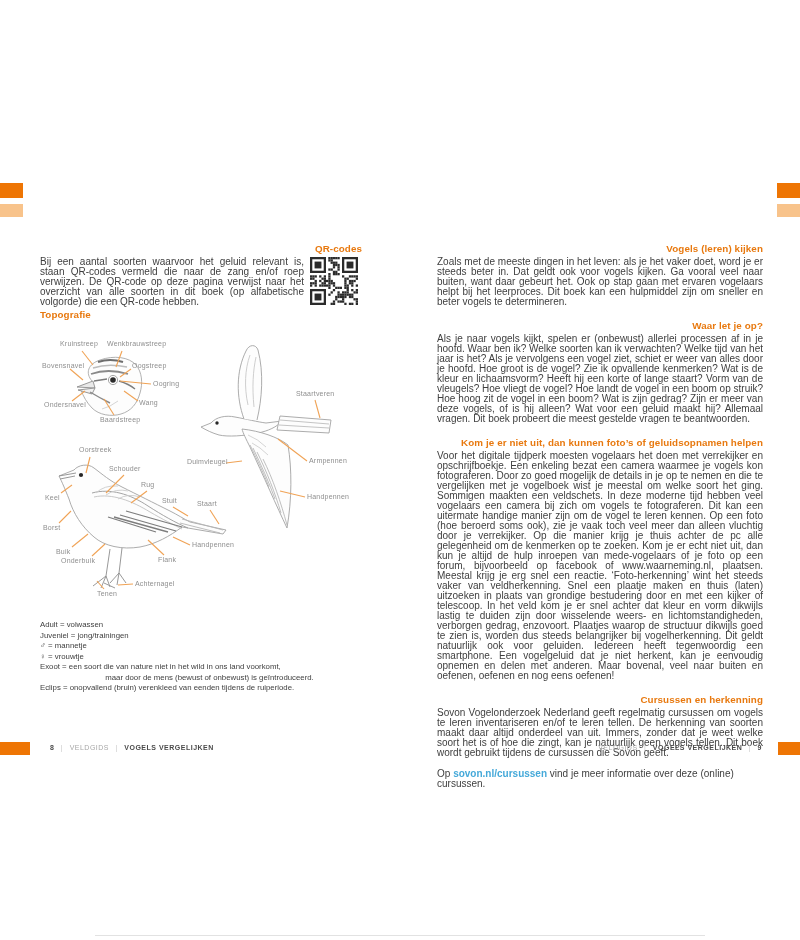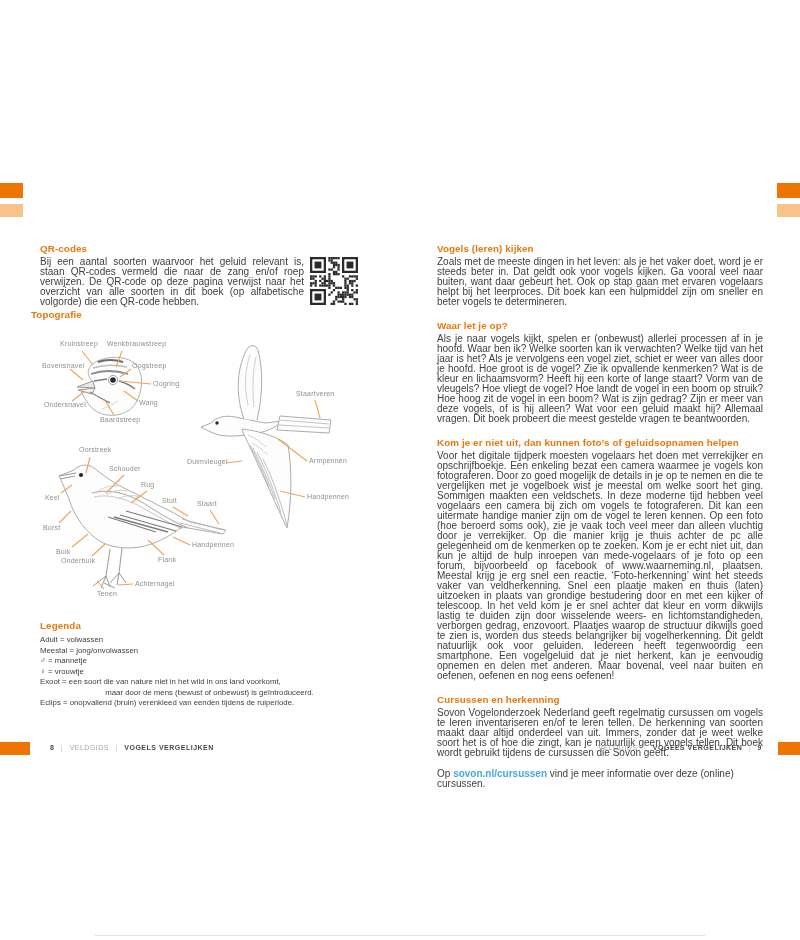--- a/index.html
+++ b/index.html
@@ -1,21 +1,21 @@
 <!DOCTYPE html>
 <html><head>
 <meta charset="utf-8">
 <style>
   html,body{margin:0;padding:0;}
   body{
     width:800px;height:940px;position:relative;background:#ffffff;
     font-family:"Liberation Sans",sans-serif;color:#3d3d3d;overflow:hidden;
   }
   .abs{position:absolute;}
-  .heading{color:#e8790f;font-weight:bold;font-size:9.8px;letter-spacing:0.1px;white-space:nowrap;}
+  .heading{color:#e8790f;font-weight:bold;font-size:9.8px;letter-spacing:0.1px;white-space:nowrap;text-align:right;}
   .body-text{font-size:10px;line-height:10px;text-align:justify;color:#3e3e3e;}
   .plain-text{font-size:7.8px;line-height:10.5px;color:#3e3e3e;}
   .edge-tab{position:absolute;width:23px;height:15px;}
   .tab-dark{background:#ee7504;}
   .tab-light{background:#f8c38b;height:13px;}
   .footer-block{position:absolute;top:742px;height:13px;background:#ee7504;}
   .footer-text{position:absolute;top:744px;font-size:7px;letter-spacing:0.5px;white-space:nowrap;color:#9c9c9c;}
   .footer-text .pgnum{color:#4a4a4a;font-weight:bold;}
   .footer-text .sep{color:#c9c9c9;padding:0 4px;}
   .footer-text .book{color:#a8a8a8;}
@@ -183,21 +183,21 @@
             <rect x="10" y="20" width="1" height="1"></rect>
             <rect x="15" y="20" width="1" height="1"></rect>
             <rect x="17" y="20" width="1" height="1"></rect>
             <rect x="18" y="20" width="1" height="1"></rect>
             <rect x="20" y="20" width="1" height="1"></rect>
           </g>
       </svg>
     </div>
   </div>
 
-  <div class="abs heading" style="left:31px;top:309px;">Topografie</div>
+  <div class="abs heading" style="left:40px;top:309px;">Topografie</div>
 
   <div class="abs" style="left:30px;top:335px;width:365px;height:275px;">
     <svg width="365" height="275" viewBox="0 0 365 275" style="position:absolute;left:0;top:0;">
 
       <g fill="none" stroke="#a8a8a8" stroke-width="0.9">
         <path d="M62,46 C55,38 58,29 70,25 C84,20 99,22 106,30 C112,37 113,48 110,58 C107,69 101,76 91,79 C81,82 69,80 62,73 C57,68 53,61 51,55" fill="#fdfdfd"></path>
         <path d="M47,52 L63,46 L65,53 Z" fill="#e9e9e9" stroke="#8d8d8d"></path>
         <path d="M48,55 L65,53 L62,59 Z" fill="#f2f2f2" stroke="#8d8d8d"></path>
         <path d="M68,27 Q80,23 93,27" stroke="#6d6d6d" stroke-width="2"></path>
         <path d="M63,33 Q78,28 97,32" stroke="#bdbdbd" stroke-width="1.4"></path>
@@ -288,23 +288,22 @@
     <span class="dlabel" style="left:105px;top:245px;">Achternagel</span>
     <span class="dlabel" style="left:67px;top:255px;">Tenen</span>
 
     <span class="dlabel" style="left:266px;top:55px;">Staartveren</span>
     <span class="dlabel" style="left:157px;top:123px;">Duimvleugel</span>
     <span class="dlabel" style="left:279px;top:122px;">Armpennen</span>
     <span class="dlabel" style="left:277px;top:158px;">Handpennen</span>
   </div>
 
   <div class="abs" style="left:40px;top:620px;width:330px;">
-    <div class="heading" style="margin-bottom:4px;">Legenda</div>
     <div class="plain-text legend-line">Adult = volwassen</div>
-    <div class="plain-text legend-line">Meestal = jong/onvolwassen</div>
+    <div class="plain-text legend-line">Juveniel = jong/trainingen</div>
     <div class="plain-text legend-line">♂ = mannetje</div>
     <div class="plain-text legend-line">♀ = vrouwtje</div>
     <div class="plain-text legend-line">Exoot = een soort die van nature niet in het wild in ons land voorkomt,</div>
     <div class="plain-text legend-line legend-indent">maar door de mens (bewust of onbewust) is geïntroduceerd.</div>
     <div class="plain-text legend-line">Eclips = onopvallend (bruin) verenkleed van eenden tijdens de ruiperiode.</div>
   </div>
 
   <div class="footer-block" style="left:0;width:30px;"></div>
   <div class="footer-text" style="left:50px;">
     <span class="pgnum">8</span>

